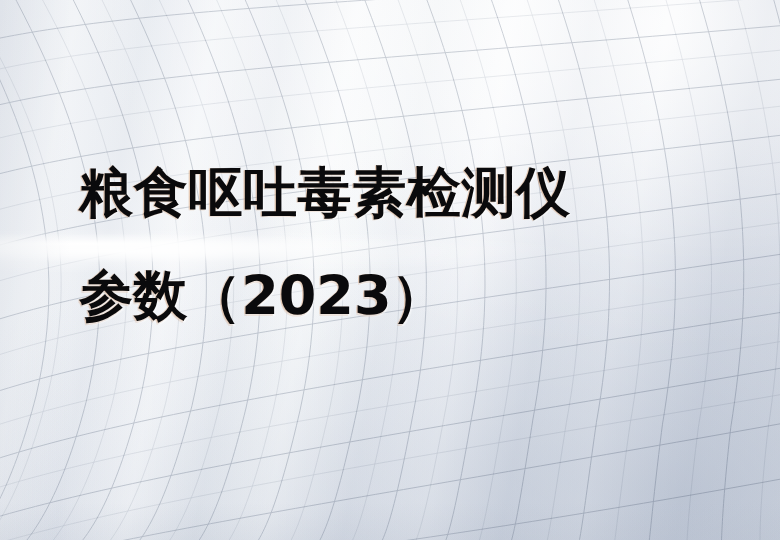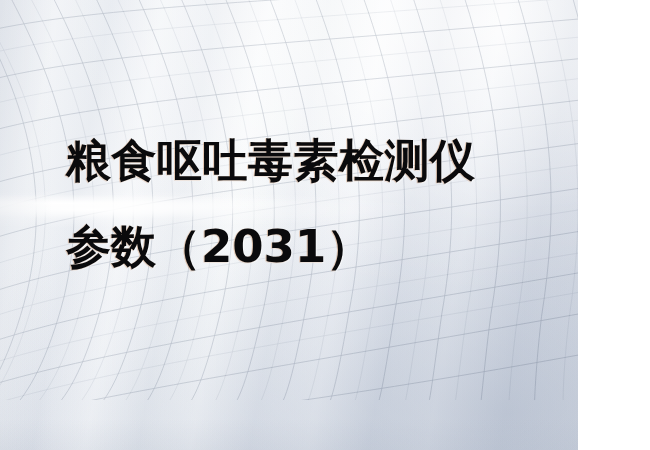--- a/index.html
+++ b/index.html
@@ -7,21 +7,21 @@
     margin: 0;
     padding: 0;
     background: #ffffff;
   }
   body {
     font-family: "Liberation Sans", "DejaVu Sans", sans-serif;
   }
 
   #banner {
     position: relative;
-    width: 578px;
+    width: 650px;
     height: 450px;
     overflow: hidden;
     background: #e3e7ed;
     user-select: none;
   }
 
   
 
   .bg-layer {
     position: absolute;
@@ -202,16 +202,16 @@
       <path d="M -20,412 C 122,366 332,338 690,278"></path>
       <path d="M -20,458 C 124,414 334,384 690,322"></path>
     </g>
   </svg>
 
   <div class="bg-layer" id="bg-streak"></div>
   <div class="bg-layer" id="bg-vignette"></div>
 
   <div id="title-block">
     <div class="title-line" id="title-line-1">粮食呕吐毒素检测仪</div>
-    <div class="title-line" id="title-line-2">参数（2031）</div>
+    <div class="title-line" id="title-line-2">参数（2023）</div>
   </div>
 
 </div>
 
 </body></html>

